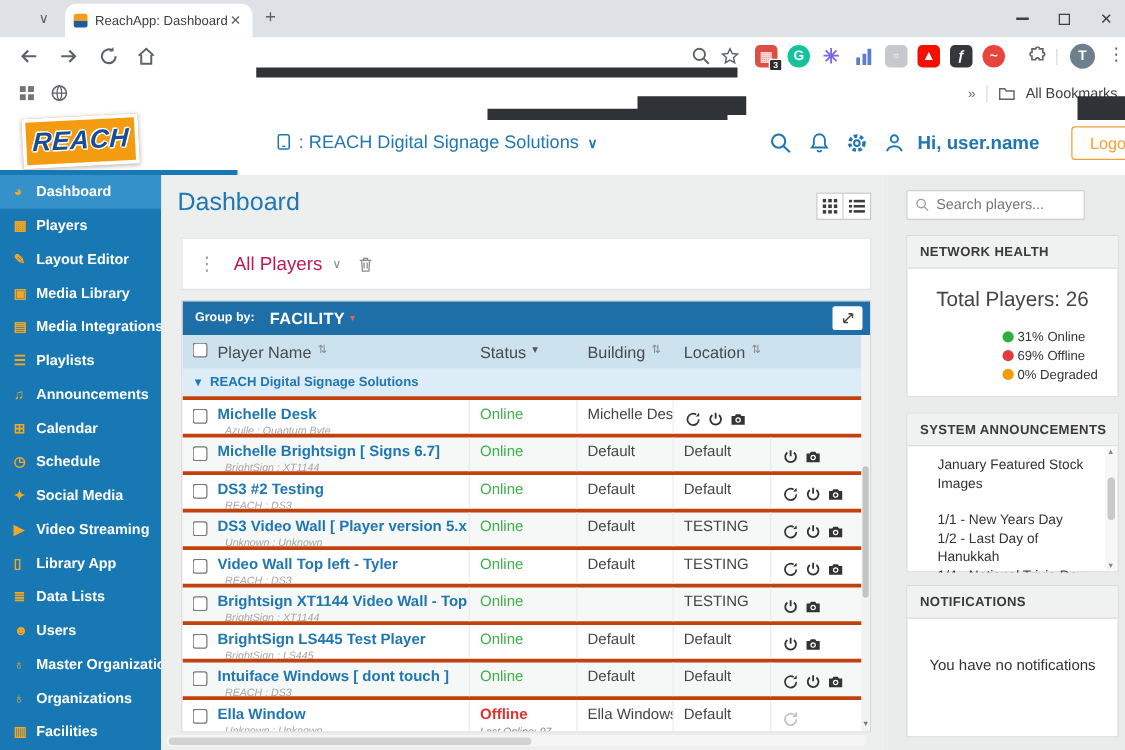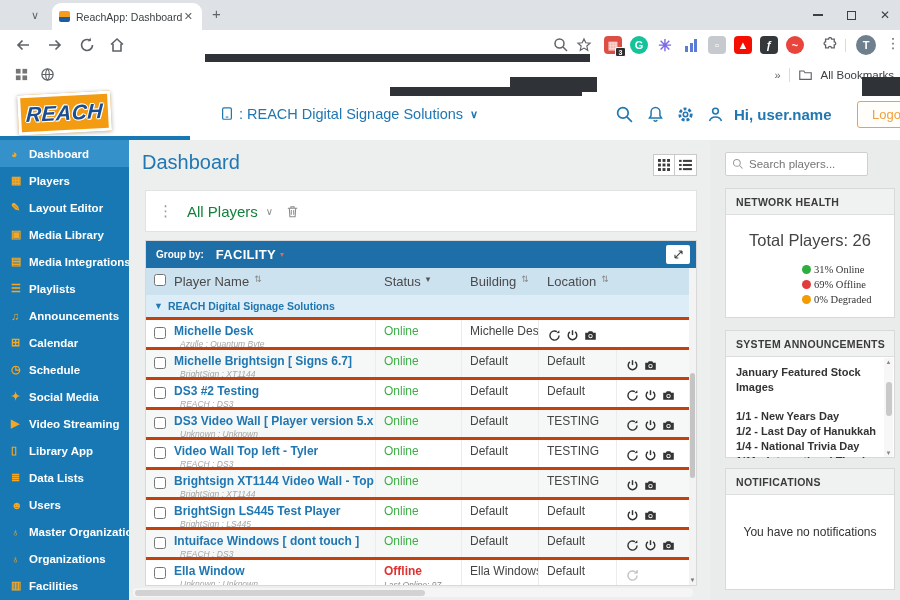--- a/index.html
+++ b/index.html
@@ -82,21 +82,21 @@
   
   #main { position:absolute; left:129px; top:140px; width:581px; height:460px; background:#edefef; }
   .page-title { position:absolute; left:13px; top:11px; font-size:20px; color:#2077b2; }
   .view-toggles { position:absolute; left:524px; top:14px; display:flex; }
   .vt-btn { width:22px; height:22px; background:#fff; border:1px solid #c9c9c9;
     display:flex; align-items:center; justify-content:center; }
   .vt-btn + .vt-btn { border-left:none; }
   .players-panel { position:absolute; left:16px; top:50px; width:552px; height:42px; background:#fff;
     border:1px solid #e2e2e2; display:flex; align-items:center; }
   .pp-kebab { color:#9a9a9a; font-size:15px; margin-left:12px; letter-spacing:0; }
-  .pp-label { color:#15803d; font-size:15px; margin-left:14px; }
+  .pp-label { color:#be185d; font-size:15px; margin-left:14px; }
   .pp-caret { color:#8a8a8a; font-size:10px; margin-left:8px; }
   .pp-trash { margin-left:12px; width:15px; height:15px; }
 
   #table { position:absolute; left:16px; top:100px; width:552px; height:346px; background:#fff;
     border:1px solid #d8d8d8; overflow:hidden; }
   .tbl-grouphdr { height:27px; background:#1e6ea7; color:#fff; display:flex; align-items:center;
     position:relative; padding-left:10px; }
   .gb-label { font-size:10px; font-weight:bold; }
   .gb-value { font-size:13px; font-weight:bold; margin-left:12px; letter-spacing:.3px; }
   .gb-caret { color:#e06a5a; font-size:8px; margin-left:4px; }
@@ -147,26 +147,26 @@
   .search-box { position:absolute; left:15px; top:12px; width:143px; height:24px; background:#fff;
     border:1px solid #cfcfcf; border-radius:2px; display:flex; align-items:center; padding:0 6px; }
   .search-box input { border:none; outline:none; font-size:11.5px; color:#444; width:110px;
     margin-left:5px; font-family:"Liberation Sans",sans-serif; background:transparent; }
   .panel { position:absolute; left:15px; width:170px; background:#fff; border:1px solid #d9d9d9; }
   .panel-h { height:26px; background:#f0f1f1; border-bottom:1px solid #ddd; display:flex;
     align-items:center; padding-left:10px; font-size:10.5px; font-weight:bold; color:#3b3b3b;
     letter-spacing:.3px; }
   #nh-panel { top:48px; height:130px; }
   .nh-total { text-align:center; margin-top:16px; font-size:16.5px; color:#444; }
-  .nh-legend { margin:12px 0 0 76px;font-family:Liberation Serif, serif; }
+  .nh-legend { margin:12px 0 0 76px; }
   .leg-row { display:flex; align-items:center; height:15px; }
   .leg-dot { width:9px; height:9px; border-radius:50%; margin-right:3px; flex:0 0 auto; }
   .leg-label { font-size:10.5px; color:#333; white-space:nowrap; }
   #sa-panel { top:190px; height:128px; }
-  .sa-body { position:relative; height:101px; overflow:hidden; padding:8px 14px 0 10px;font-weight:bold; }
+  .sa-body { position:relative; height:101px; overflow:hidden; padding:8px 14px 0 24px; }
   .sa-line { font-size:11px; color:#333; line-height:15px; }
   .sa-gap { height:14px; }
   .sa-sb { position:absolute; right:1px; top:1px; bottom:1px; width:9px; background:#f7f7f7; }
   .sa-sb .up { position:absolute; top:1px; left:0; width:9px; text-align:center; font-size:6px; color:#888; }
   .sa-sb .dn { position:absolute; bottom:1px; left:0; width:9px; text-align:center; font-size:6px; color:#888; }
   .sa-thumb { position:absolute; left:1.5px; top:24px; width:6px; height:34px; background:#c9c9c9;
     border-radius:3px; }
   #nt-panel { top:328px; height:122px; }
   .nt-msg { text-align:center; margin-top:30px; font-size:12px; color:#333; }
 </style>

